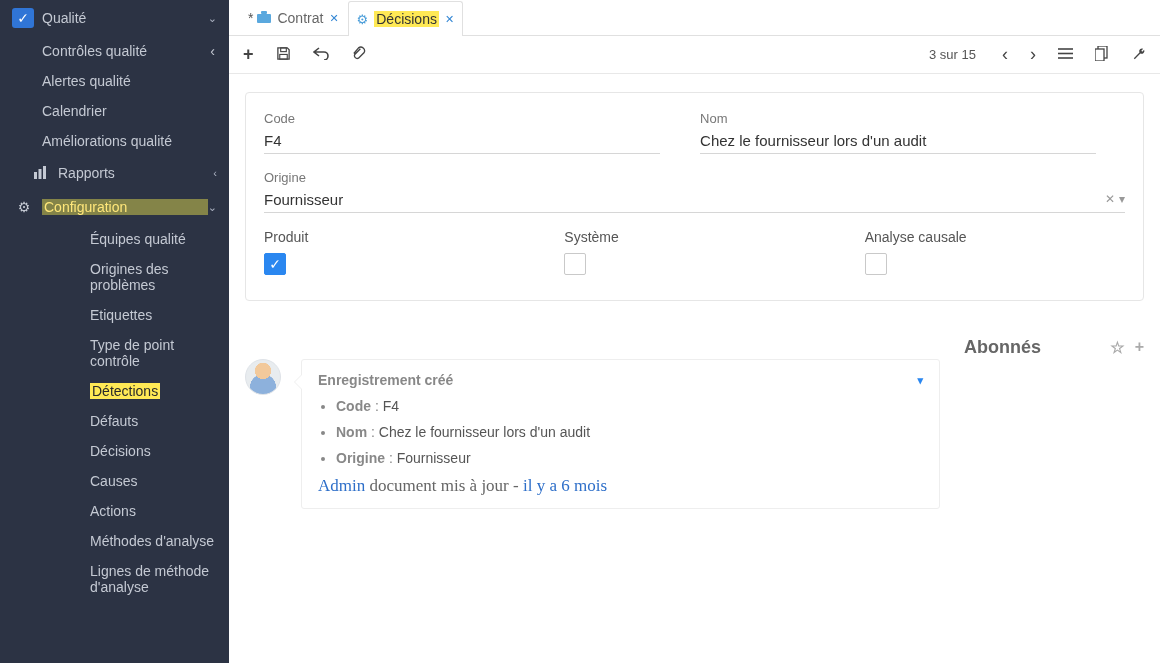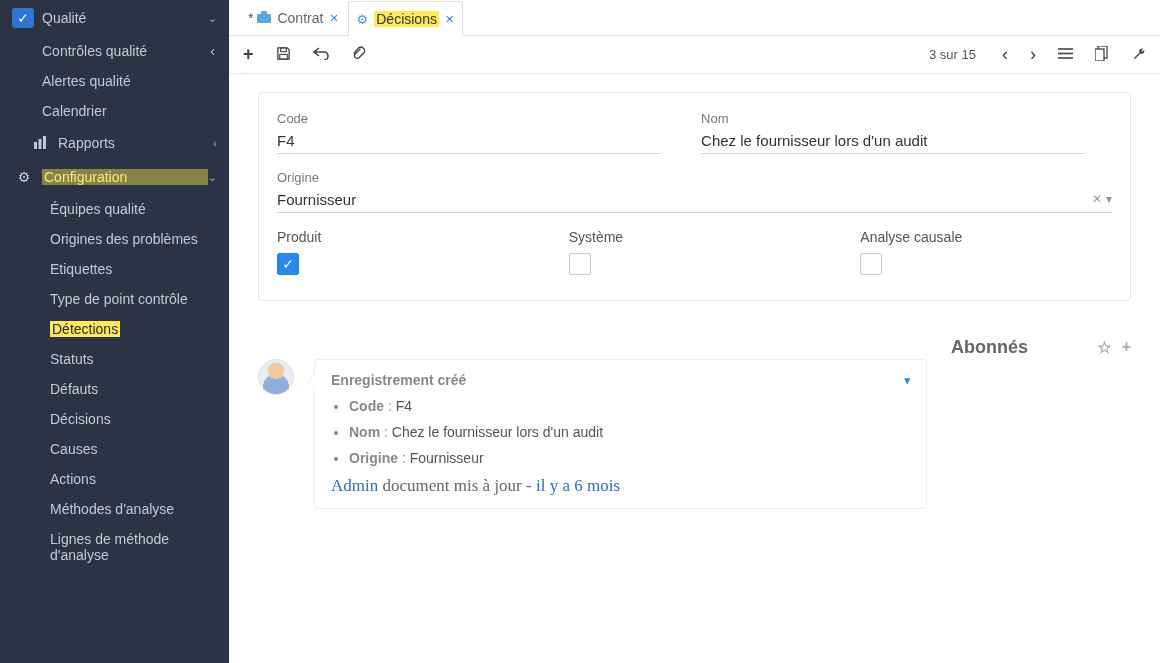--- a/index.html
+++ b/index.html
@@ -38,21 +38,21 @@
   .sidebar .nav-header .chevron {
     font-size: 11px;
     color: #aab1c0;
   }
   .sidebar .nav-item {
     padding: 7px 14px 7px 42px;
     cursor: pointer;
     color: #c4c9d3;
     display: block;
   }
-  .sidebar .nav-sub2 { padding-left: 50px; }
+  .sidebar .nav-sub2 { padding-left: 50px; margin-left: 40px; }
   .sidebar .nav-active { color: #ffe77a; }
 
   .icon-box {
     width: 20px;
     height: 18px;
     display: inline-flex;
     align-items: center;
     justify-content: center;
     margin-right: 8px;
     font-size: 14px;
@@ -127,21 +127,21 @@
   .toolbar-left { display: flex; gap: 22px; align-items:center; }
   .toolbar-left .tb-btn { cursor:pointer; color:#444; font-size:15px; }
   .toolbar-right { margin-left:auto; display:flex; align-items:center; gap:22px; color:#555; }
   .toolbar-right .counter { font-size:13px; margin-right:4px;}
   .toolbar-right .tb-btn { cursor:pointer; color:#444; font-size:15px; }
 
   
   .content {
     flex: 1;
     overflow-y: auto;
-    padding: 18px 29px;
+    padding: 18px 16px;
     background: #fff;
   }
 
   
   .card {
     border: 1px solid #e6e6e6;
     border-radius: 4px;
     padding: 18px 18px 22px 18px;
     background: #fff;
   }
@@ -257,20 +257,23 @@
   <div class="nav-item" style="display:flex;align-items:center;">
     <span style="flex:1;">Contrôles qualité</span>
     <span class="chevron">‹</span>
   </div>
   <div class="nav-item">
     <span>Alertes qualité</span>
   </div>
   <div class="nav-item">
     <span>Calendrier</span>
   </div>
+  <div class="nav-item">
+    <span>Améliorations qualité</span>
+  </div>
 
   <div class="nav-header" style="padding-left:30px;">
     <span class="icon-box">
       <svg width="14" height="14" viewBox="0 0 14 14">
           <rect x="1" y="6" width="3" height="7" fill="#c4c9d3"></rect>
           <rect x="5.5" y="3" width="3" height="10" fill="#c4c9d3"></rect>
           <rect x="10" y="0" width="3" height="13" fill="#c4c9d3"></rect>
         </svg>
     </span>
     <span class="label">Rapports</span>
@@ -280,21 +283,20 @@
   <div class="nav-header" style="padding-left:14px;">
     <span class="icon-box">⚙</span>
     <span class="label highlight-text nav-active">Configuration</span>
     <span class="chevron">⌄</span>
   </div>
   <div class="nav-item nav-sub2"><span>Équipes qualité</span></div>
   <div class="nav-item nav-sub2"><span>Origines des problèmes</span></div>
   <div class="nav-item nav-sub2"><span>Etiquettes</span></div>
   <div class="nav-item nav-sub2"><span>Type de point contrôle</span></div>
   <div class="nav-item nav-sub2"><span class="highlight-text nav-active" style="background:#ffe955;color:#2a2a2a;">Détections</span></div>
-  <div class="nav-item nav-sub2"><span>Statuts</span></div>
   <div class="nav-item nav-sub2"><span>Défauts</span></div>
   <div class="nav-item nav-sub2"><span>Décisions</span></div>
   <div class="nav-item nav-sub2"><span>Causes</span></div>
   <div class="nav-item nav-sub2"><span>Actions</span></div>
   <div class="nav-item nav-sub2"><span>Méthodes d'analyse</span></div>
   <div class="nav-item nav-sub2"><span>Lignes de méthode d'analyse</span></div>
 </div>
 
 <div class="main">
 

